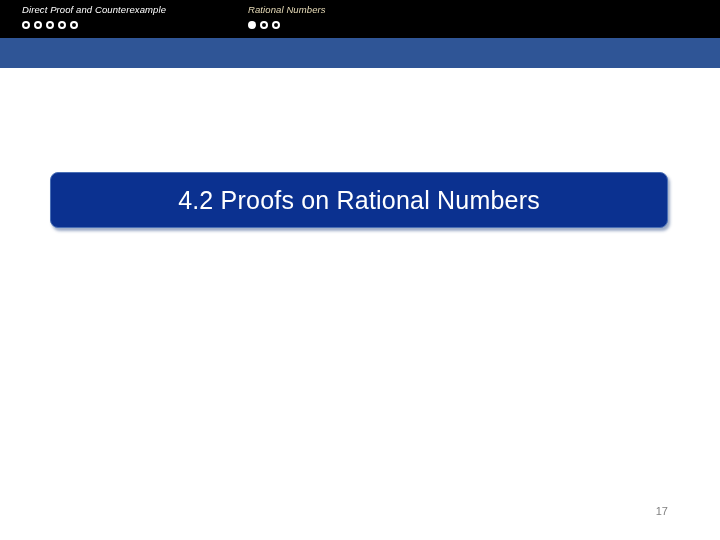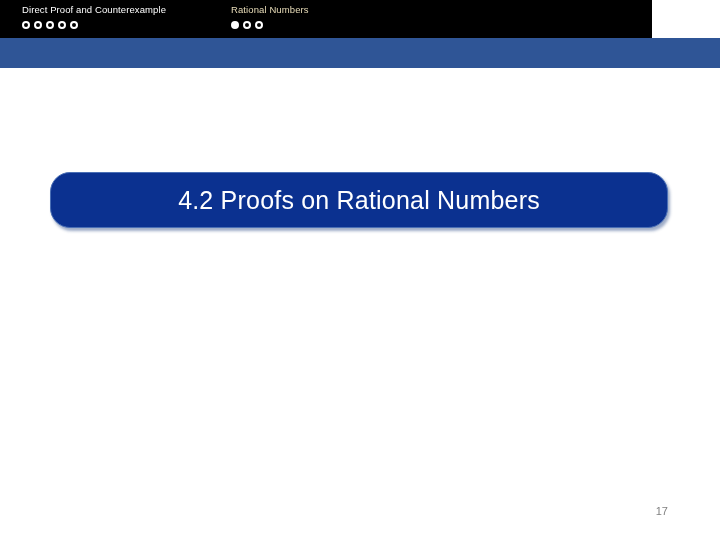--- a/index.html
+++ b/index.html
@@ -22,23 +22,24 @@
     height: 540px;
     background: #ffffff;
     overflow: hidden;
   }
 
   
   .nav-bar {
     position: absolute;
     left: 0;
     top: 0;
-    width: 652px;
+    width: 720px;
     height: 38px;
     background: #000000;
+    font-style: italic;
   }
 
   .nav-section {
     position: absolute;
     top: 0;
     height: 38px;
   }
 
   .nav-label {
     position: absolute;
@@ -91,21 +92,21 @@
   }
 
   
   .title-banner {
     position: absolute;
     left: 50px;
     top: 172px;
     width: 618px;
     height: 56px;
     background: #0b3190;
-    border-radius: 20px;
+    border-radius: 8px;
     border: 1px solid #4a6fb5;
     box-shadow: 2px 3px 3px rgba(40, 70, 130, 0.45);
     display: flex;
     align-items: center;
     justify-content: center;
     box-sizing: border-box;
   }
 
   .title-text {
     color: #ffffff;
@@ -146,21 +147,21 @@
       <div class="nav-label">Direct Proof and Counterexample</div>
       <div class="nav-dots">
         <span class="dot hollow"></span>
         <span class="dot hollow"></span>
         <span class="dot hollow"></span>
         <span class="dot hollow"></span>
         <span class="dot hollow"></span>
       </div>
     </div>
 
-    <div class="nav-section" style="left: 231px; width: 150px;">
+    <div class="nav-section" style="left: 248px; width: 150px;">
       <div class="nav-label active">Rational Numbers</div>
       <div class="nav-dots">
         <span class="dot filled"></span>
         <span class="dot hollow"></span>
         <span class="dot hollow"></span>
       </div>
     </div>
 
 
   </div>

